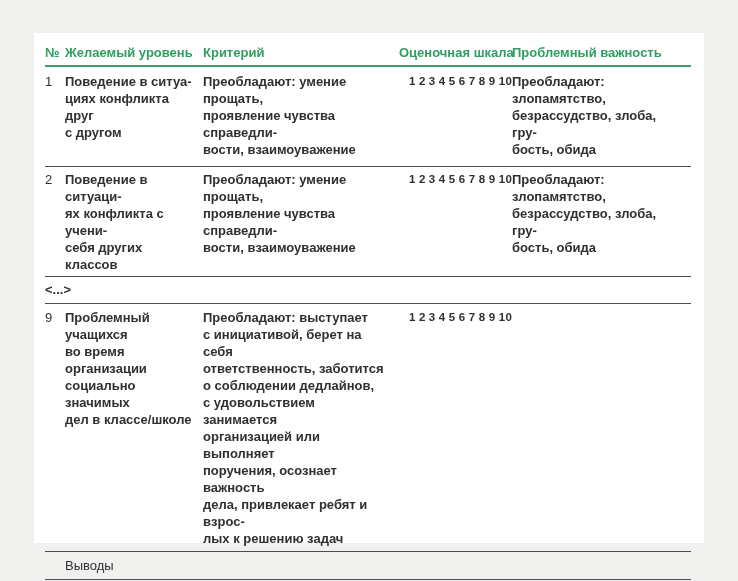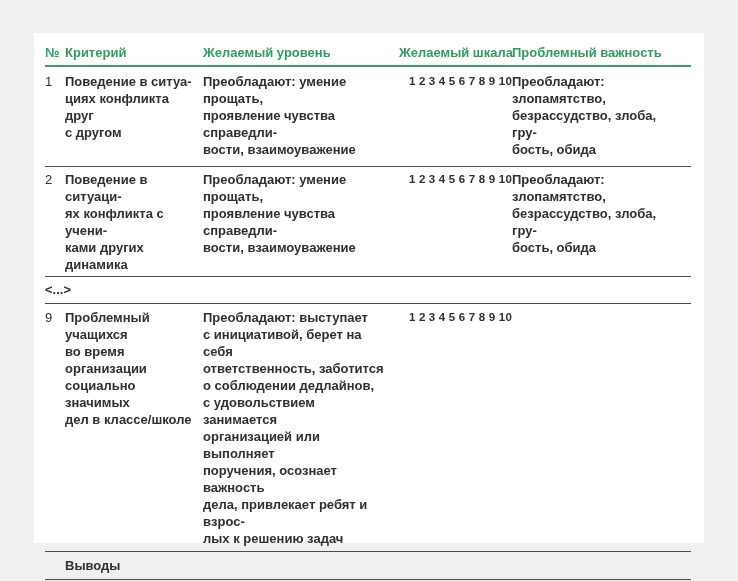--- a/index.html
+++ b/index.html
@@ -67,34 +67,34 @@
     line-height: 17px;
     letter-spacing: 0.2px;
     white-space: nowrap;
     text-align: right;
   }
   .r1 { padding: 6px 0 8px 0; }
   .r2 { padding: 4px 0 3px 0; }
   .r9 { padding: 5px 0 4px 0; }
   .ell { padding: 4px 0 5px 0; line-height: 16px; }
   .concl-title { padding: 5px 0 5px 0; }
-  .concl-title .cell { font-weight: bold; white-space: nowrap; }
+  .concl-title .cell { font-weight: normal; white-space: nowrap; }
   .c1 { padding: 4px 0 4px 0; }
 </style>
 </head>
 <body>
 
 <div class="panel">
   <div class="tbl">
 
     <div class="row head">
       <div class="hcell">№</div>
+      <div class="hcell">Желаемый уровень</div>
       <div class="hcell">Критерий</div>
-      <div class="hcell">Желаемый уровень</div>
-      <div class="hcell">Желаемый шкала</div>
+      <div class="hcell">Оценочная шкала</div>
       <div class="hcell">Проблемный важность</div>
     </div>
 
     <div class="row r1">
       <div class="num">1</div>
       <div class="cell">Поведение в ситуа-
 циях конфликта друг
 с другом</div>
       <div class="cell">Преобладают: умение прощать,
 проявление чувства справедли-
@@ -102,21 +102,21 @@
       <div class="scale">1 2 3 4 5 6 7 8 9 10</div>
       <div class="cell">Преобладают: злопамятство,
 безрассудство, злоба, гру-
 бость, обида</div>
     </div>
 
     <div class="row r2">
       <div class="num">2</div>
       <div class="cell">Поведение в ситуаци-
 ях конфликта с учени-
-ками других динамика</div>
+себя других классов</div>
       <div class="cell">Преобладают: умение прощать,
 проявление чувства справедли-
 вости, взаимоуважение</div>
       <div class="scale">1 2 3 4 5 6 7 8 9 10</div>
       <div class="cell">Преобладают: злопамятство,
 безрассудство, злоба, гру-
 бость, обида</div>
     </div>
 
     <div class="row full ell">

